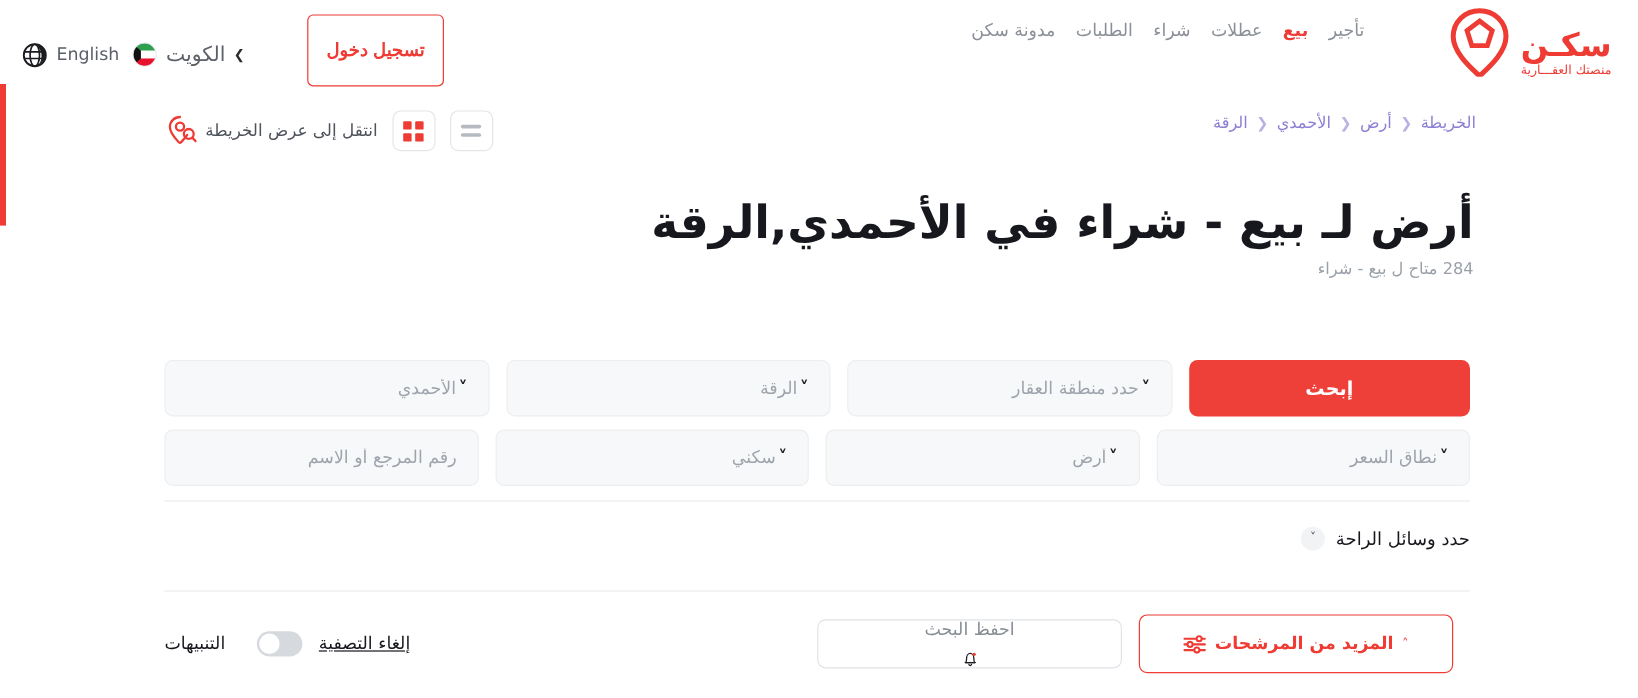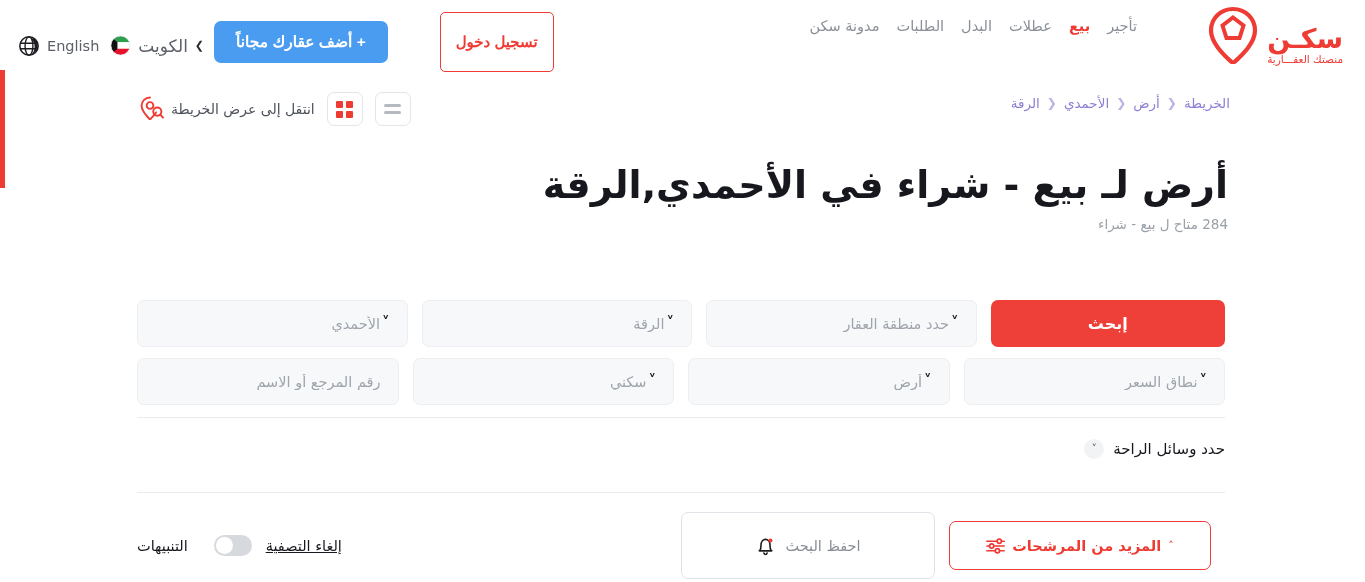--- a/index.html
+++ b/index.html
@@ -311,25 +311,26 @@
     font-size: 14.5px;
     color: #16181d;
     text-decoration: underline;
     cursor: pointer;
     flex: 0 0 auto;
     margin-right: 40px;
   }
   .spacer { flex: 1 1 auto; }
   .btn-save {
     width: 254px;
-    height: 67px;
+    height: 41px;
     border: 1px solid #e0e3e7;
     background: #fff;
     border-radius: 7px;
     display: flex;
+    flex-direction: column;
     align-items: center;
     justify-content: center;
     gap: 9px;
     cursor: pointer;
     flex: 0 0 auto;
   }
   .btn-save-label { color: #878d95; font-size: 14.5px; }
   .bell-icon { width: 21px; height: 22px; display: block; }
   .btn-more {
     width: 262px;
@@ -365,28 +366,27 @@
     <svg class="logo-pin" viewBox="0 0 52 58">
       <path d="M26 3 C13.5 3 4 12.5 4 24.5 C4 37 17 49 24 55.5 C25.2 56.6 26.8 56.6 28 55.5 C35 49 48 37 48 24.5 C48 12.5 38.5 3 26 3 Z" fill="none" stroke="#ee3b33" stroke-width="4.2"></path>
       <path d="M26 11.5 L36.5 19.5 L32.5 32 L19.5 32 L15.5 19.5 Z" fill="none" stroke="#ee3b33" stroke-width="4"></path>
     </svg>
   </div>
 
   <div class="nav">
     <span class="nav-item">تأجير</span>
     <span class="nav-item active">بيع</span>
     <span class="nav-item">عطلات</span>
-    <span class="nav-item">البدل</span>
+    <span class="nav-item">شراء</span>
     <span class="nav-item">الطلبات</span>
     <span class="nav-item">مدونة سكن</span>
   </div>
 
   <div class="header-left">
     <button class="btn-login">تسجيل دخول</button>
-    <button class="btn-add">+ أضف عقارك مجاناً</button>
     <div class="locale-group">
       <span class="chev-small">❯</span>
       <span class="locale-label">الكويت</span>
       <svg class="flag-kw" viewBox="0 0 24 24">
         <defs>
             <clipPath id="kwclip">
               <circle cx="12" cy="12" r="11"></circle>
             </clipPath>
           </defs>
         <g clip-path="url(#kwclip)">

